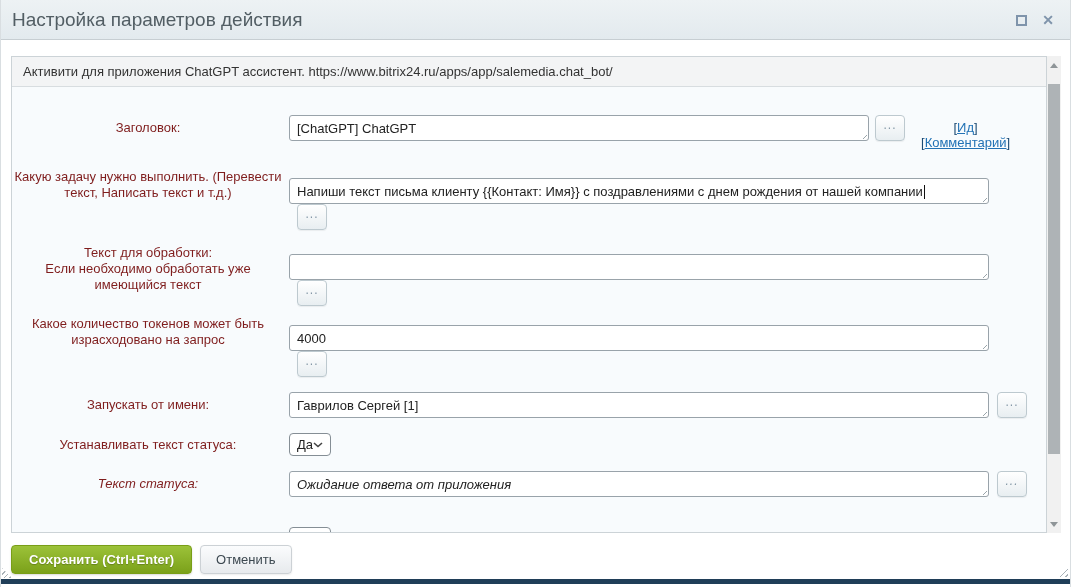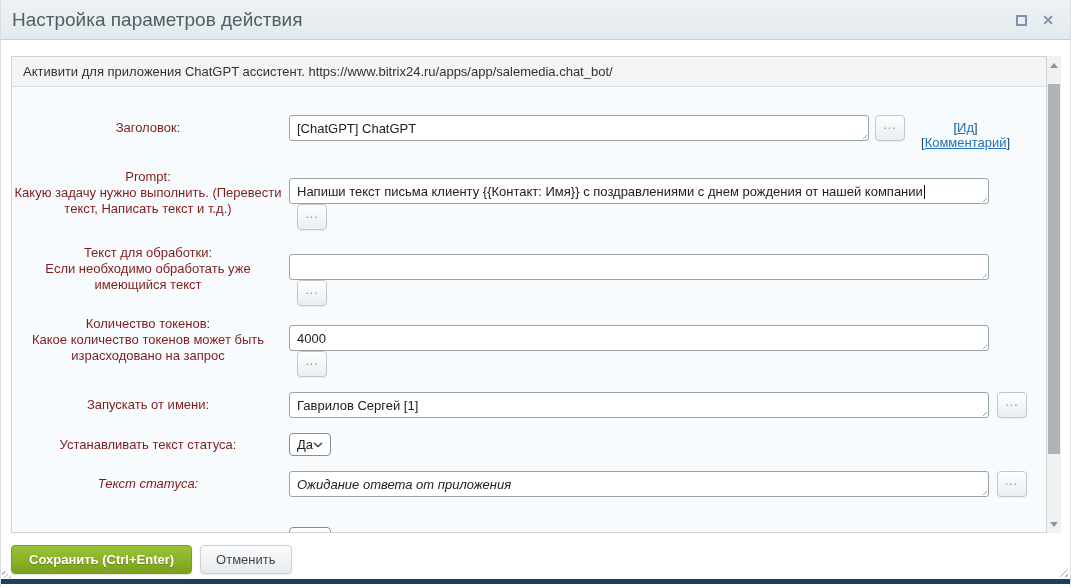--- a/index.html
+++ b/index.html
@@ -123,21 +123,20 @@
             <div class="more near">...</div>
             <div class="links">
               <span class="pair"><span class="brk">[</span><span class="lnk">Ид</span><span class="brk">]</span></span>
               <span class="pair"><span class="brk">[</span><span class="lnk">Комментарий</span><span class="brk">]</span></span>
             </div>
           </div>
         </div>
 
         <div class="row" style="margin-bottom:15px;">
           <div class="lbl">
-            <div>Prompt:</div>
             <div>Какую задачу нужно выполнить. (Перевести текст, Написать текст и т.д.)</div>
           </div>
           <div class="fld drop">
             <div class="txt w700">
               <span>Напиши текст письма клиенту {{Контакт: Имя}} с поздравлениями с днем рождения от нашей компании</span><span class="caret"></span>
               <span class="grip"></span>
             </div>
             <div class="more">...</div>
           </div>
         </div>
@@ -151,21 +150,20 @@
             <div class="txt w700">
               <span></span>
               <span class="grip"></span>
             </div>
             <div class="more">...</div>
           </div>
         </div>
 
         <div class="row" style="margin-bottom:15px;">
           <div class="lbl">
-            <div>Количество токенов:</div>
             <div>Какое количество токенов может быть израсходовано на запрос</div>
           </div>
           <div class="fld drop">
             <div class="txt w700">
               <span>4000</span>
               <span class="grip"></span>
             </div>
             <div class="more">...</div>
           </div>
         </div>

